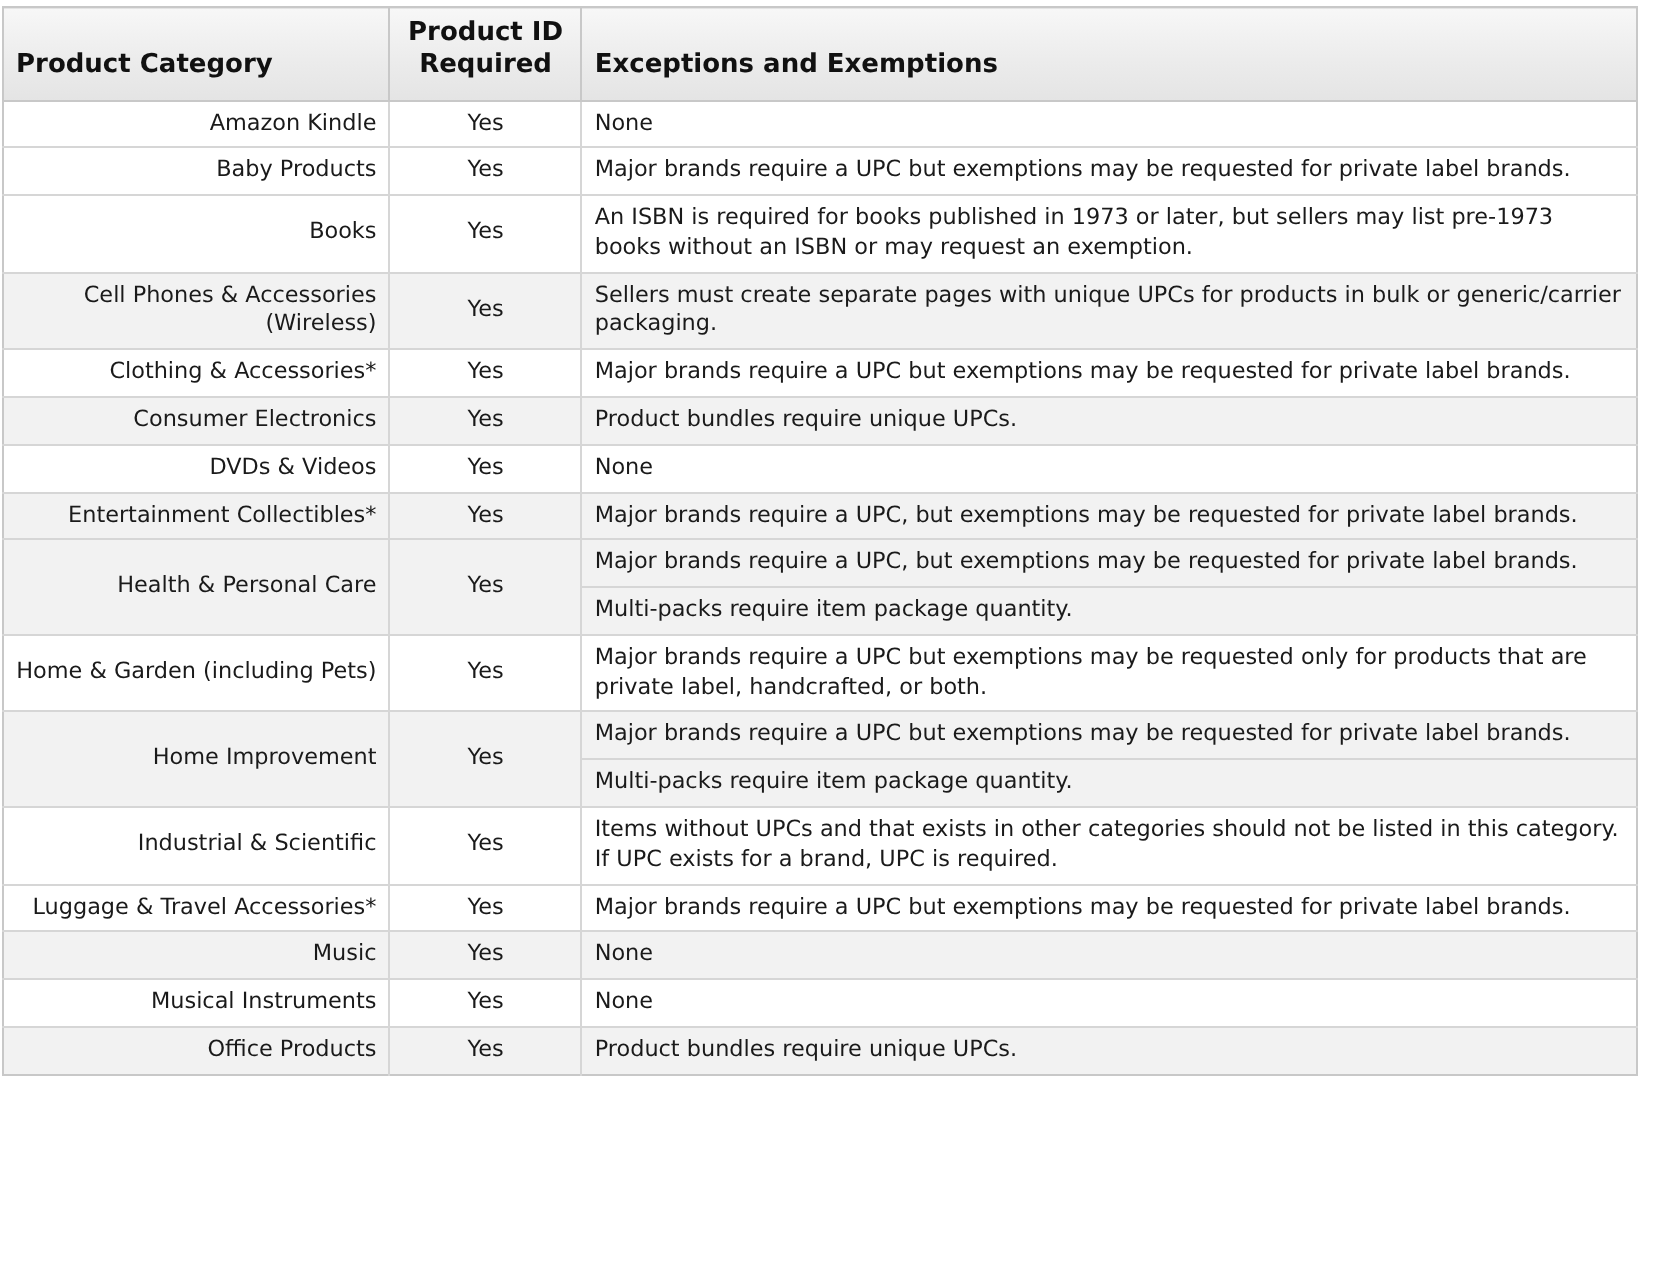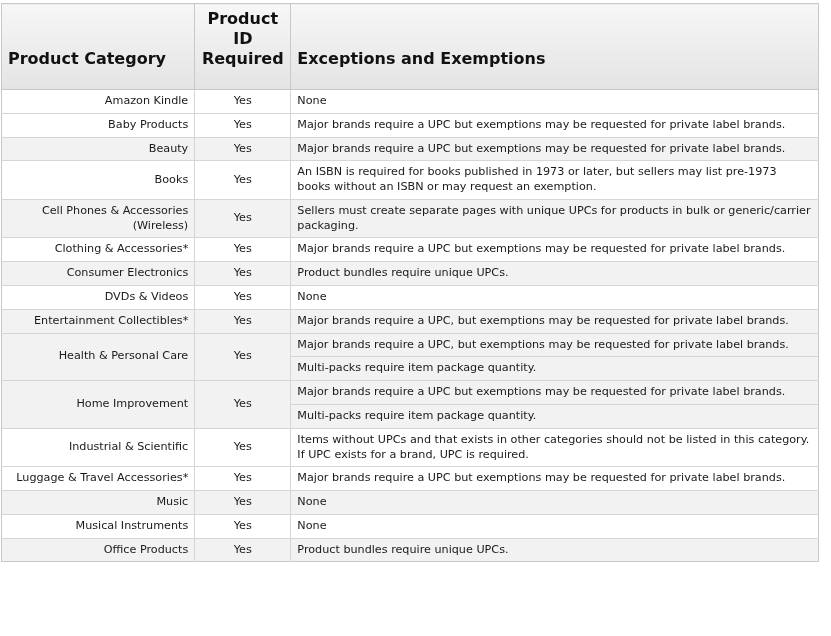--- a/index.html
+++ b/index.html
@@ -31,25 +31,25 @@
   }
 
   table.idtable col.c1 { width: 193px; }
   table.idtable col.c2 { width: 96px; }
   table.idtable col.c3 { width: 527px; }
 
   thead th {
     background: linear-gradient(to bottom, #f7f7f7 0%, #ececec 55%, #e4e4e4 100%);
     border: 1px solid #c8c8c8;
     border-left: none;
-    font-size: 16px;
+    font-size: 13px;
     font-weight: bold;
     color: #111111;
     vertical-align: bottom;
-    padding: 5px 6px 20px 6px;
+    padding: 5px 6px 8px 6px;
     height: 22px;
     line-height: 1.25;
   }
   thead th.h1 { text-align: left; border-left: none; }
   thead th.h2 { text-align: center; border-left: 1px solid #c8c8c8; }
   thead th.h3 { text-align: left; border-left: 1px solid #c8c8c8; }
 
   tbody td {
     font-size: 11.2px;
     line-height: 1.32;
@@ -113,25 +113,20 @@
         <tr class="odd">
           <td class="cat">Amazon Kindle</td>
           <td class="req">Yes</td>
           <td class="exc">None</td>
         </tr>
         <tr class="odd">
           <td class="cat">Baby Products</td>
           <td class="req">Yes</td>
           <td class="exc">Major brands require a UPC but exemptions may be requested for private label brands.</td>
         </tr>
-        <tr class="even">
-          <td class="cat">Beauty</td>
-          <td class="req">Yes</td>
-          <td class="exc">Major brands require a UPC but exemptions may be requested for private label brands.</td>
-        </tr>
         <tr class="odd">
           <td class="cat">Books</td>
           <td class="req">Yes</td>
           <td class="exc">An ISBN is required for books published in 1973 or later, but sellers may list pre-1973 books without an ISBN or may request an exemption.</td>
         </tr>
         <tr class="even">
           <td class="cat">Cell Phones &amp; Accessories (Wireless)</td>
           <td class="req">Yes</td>
           <td class="exc">Sellers must create separate pages with unique UPCs for products in bulk or generic/carrier packaging.</td>
         </tr>
@@ -164,20 +159,25 @@
                 <tr>
                   <td>Major brands require a UPC, but exemptions may be requested for private label brands.</td>
                 </tr>
                 <tr>
                   <td>Multi-packs require item package quantity.</td>
                 </tr>
               </tbody>
             </table>
           </td>
         </tr>
+        <tr class="odd">
+          <td class="cat">Home &amp; Garden (including Pets)</td>
+          <td class="req">Yes</td>
+          <td class="exc">Major brands require a UPC but exemptions may be requested only for products that are private label, handcrafted, or both.</td>
+        </tr>
         <tr class="even">
           <td class="cat">Home Improvement</td>
           <td class="req">Yes</td>
           <td class="nest">
             <table class="sub">
               <tbody>
                 <tr>
                   <td>Major brands require a UPC but exemptions may be requested for private label brands.</td>
                 </tr>
                 <tr>

